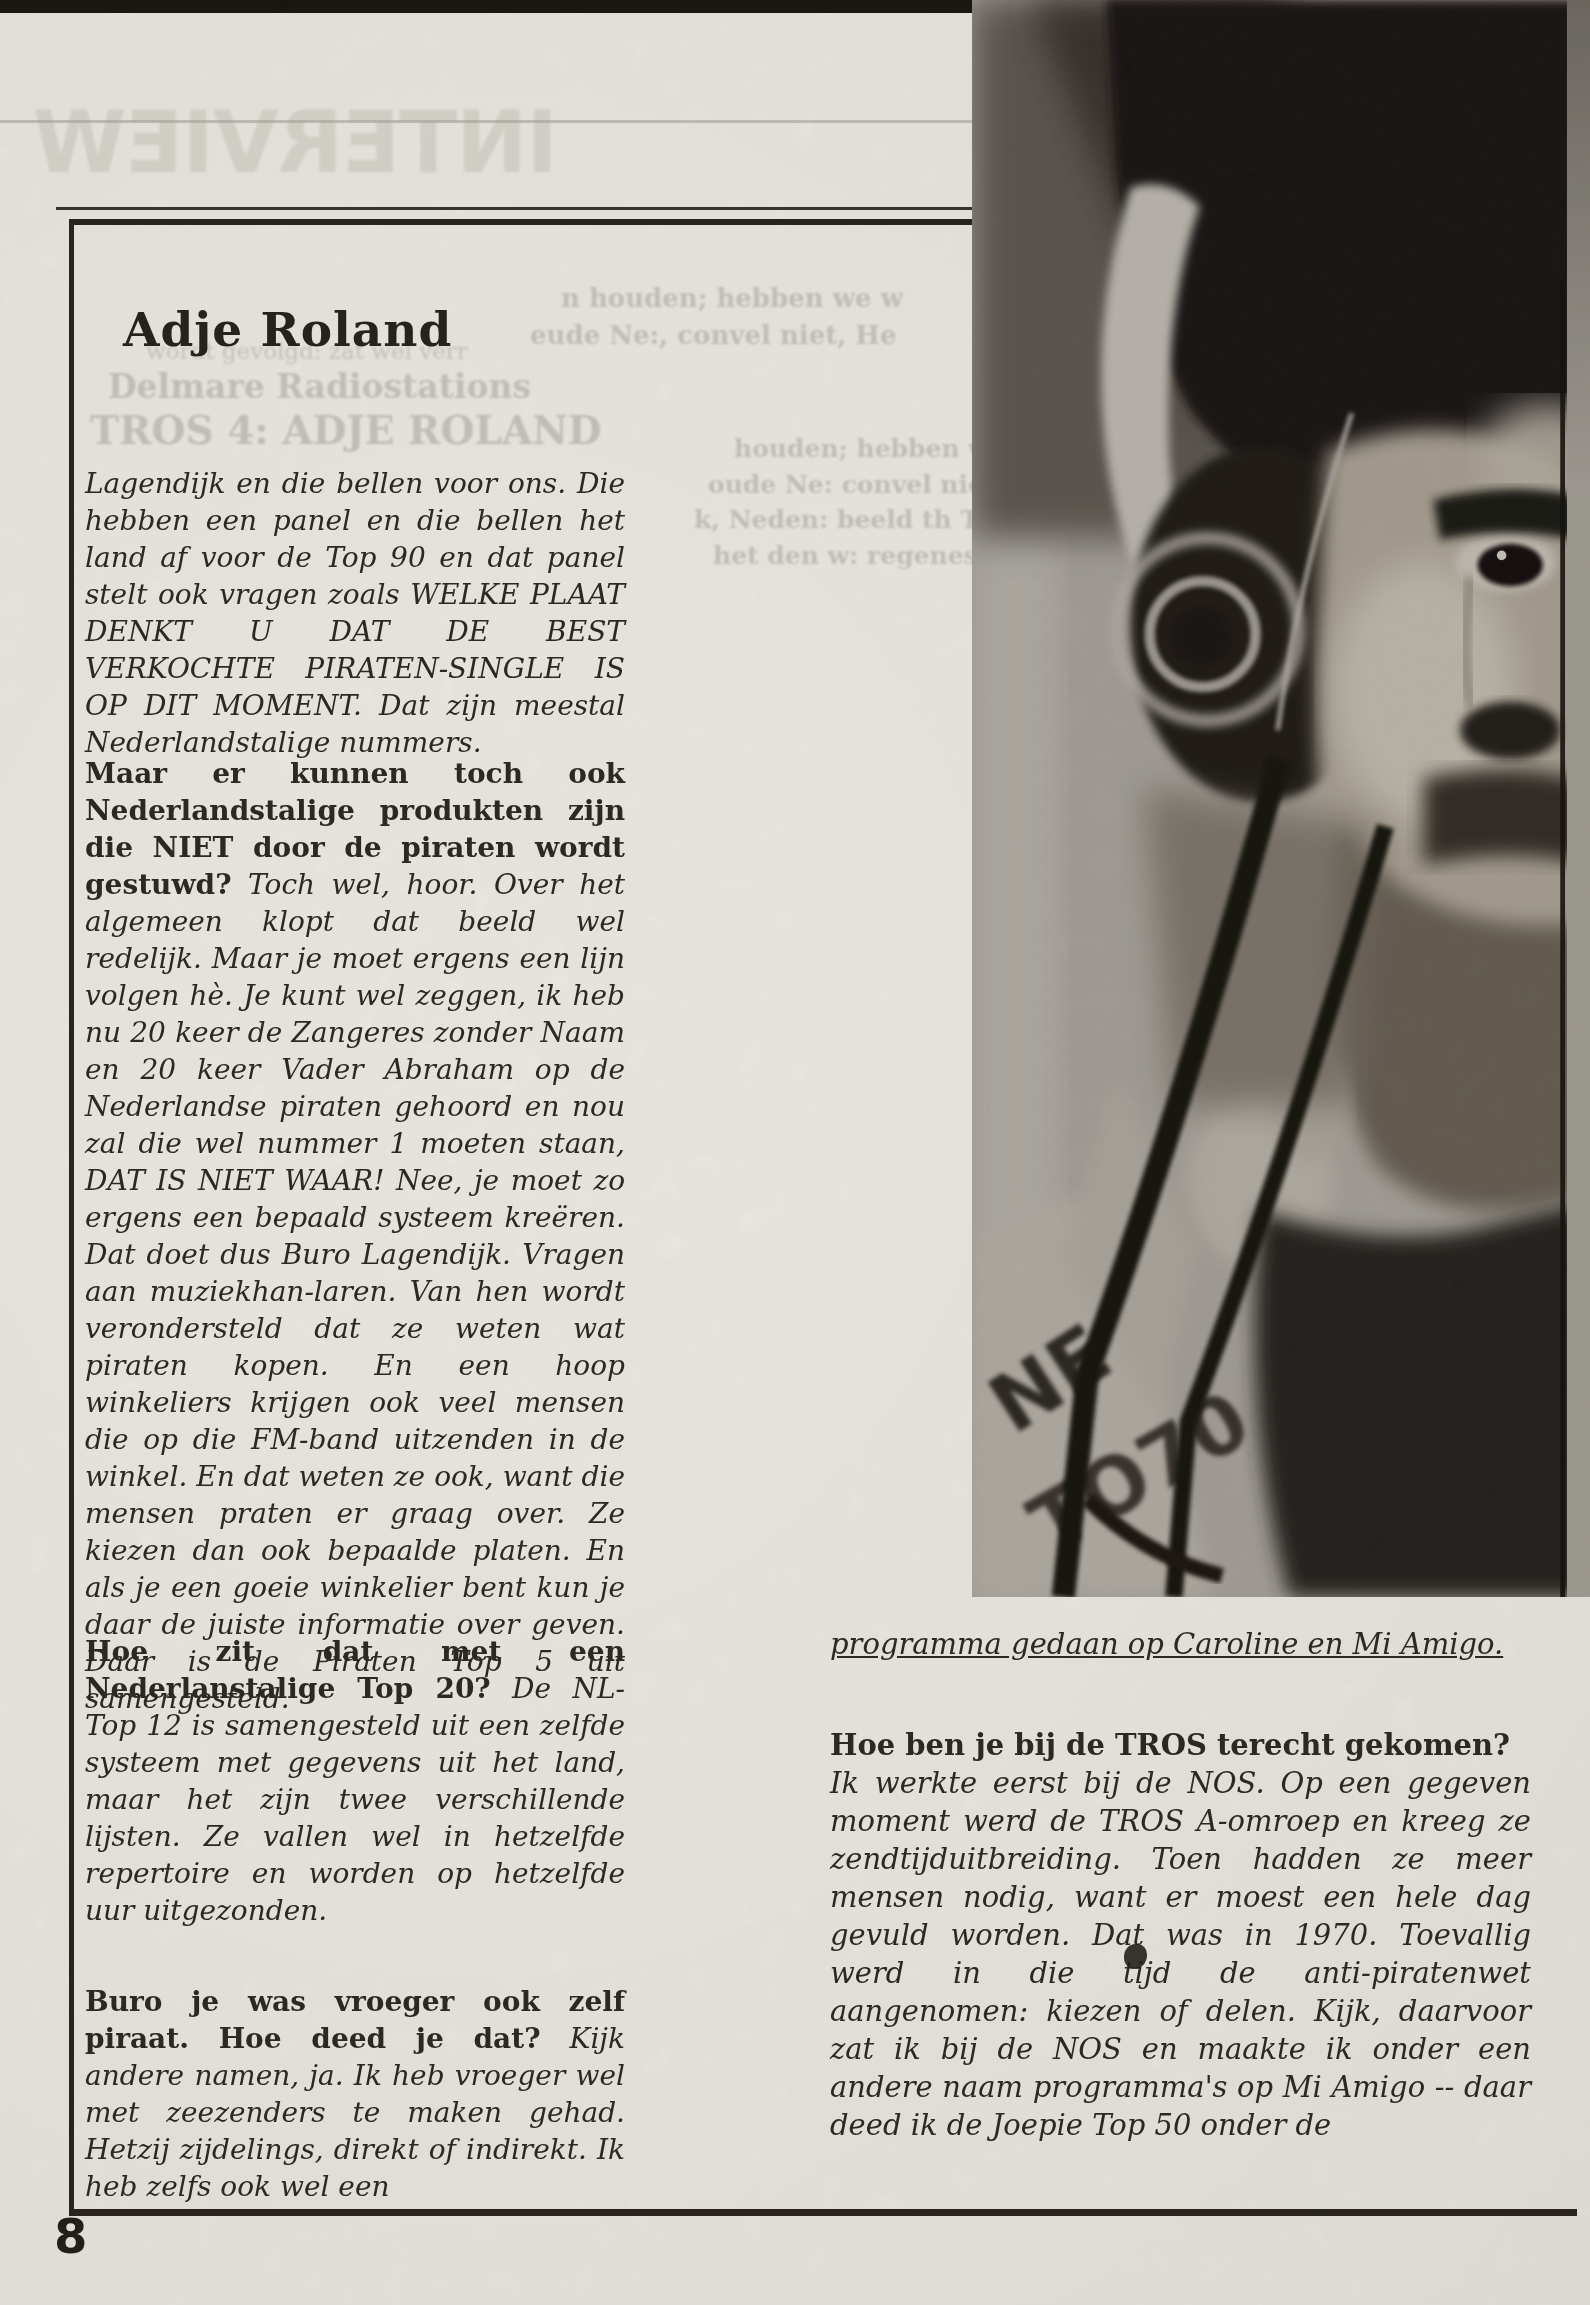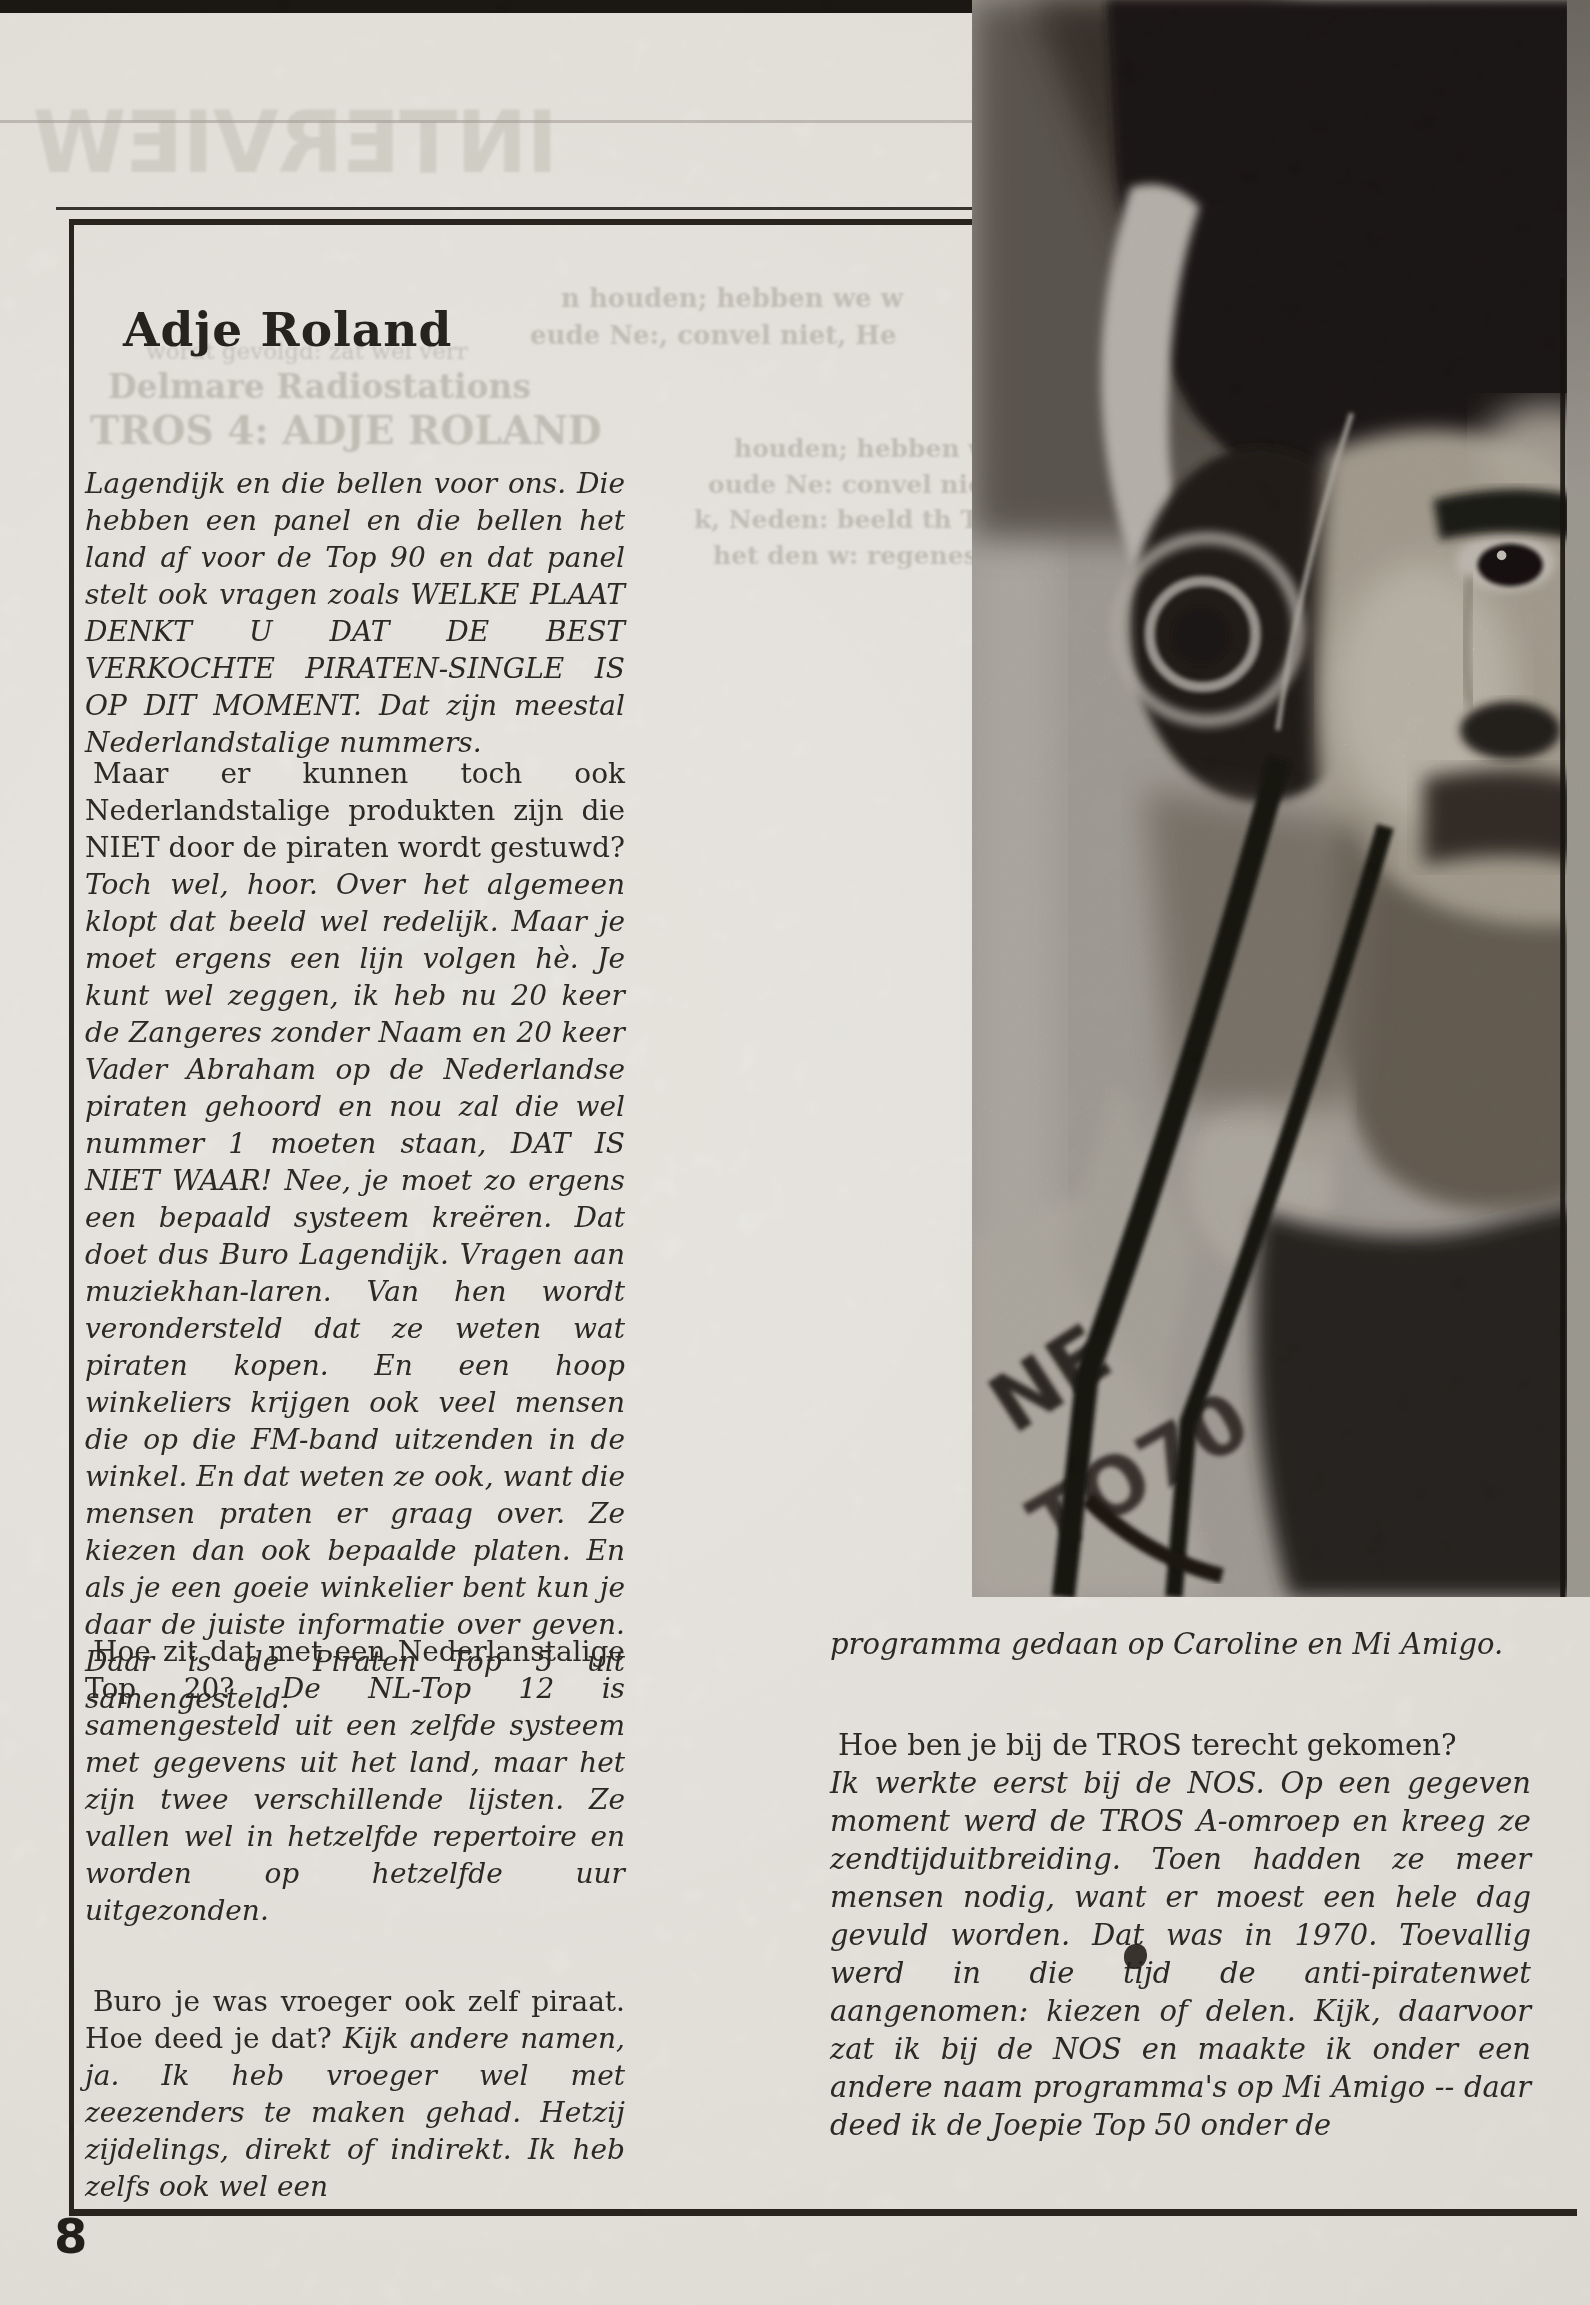--- a/index.html
+++ b/index.html
@@ -23,24 +23,24 @@
   .b-left{position:absolute;left:69px;top:219px;width:4.8px;height:1996px;background:#242019;}
   .b-bottom{position:absolute;left:69px;top:2209px;width:1508px;height:6.7px;background:#242019;}
   .title{position:absolute;left:123px;top:271px;font-size:47px;font-weight:bold;letter-spacing:1px;color:#211e1a;}
   p.col{position:absolute;margin:0;text-align:justify;}
   .colL{left:85px;width:540px;font-size:28px;line-height:37px;}
   .colR{left:830px;width:701px;font-size:29px;line-height:38px;}
   .p-intro{top:465px;}
   .p-qa1{top:755px;}
   .p-qa2{top:1633px;}
   .p-qa3{top:1983px;}
-  .p-cont{top:1625px;}
+  .p-cont{top:1625px;text-decoration:underline;}
   .p-qa4{top:1726px;}
   .it{font-style:italic;}
-  .q{font-weight:normal;font-style:normal;margin-left:8px;}
+  .q{font-weight:bold;font-style:normal;}
   .q-block{display:block;}
   .pagenum{position:absolute;left:54px;top:2208px;font-size:48px;font-weight:bold;font-family:"DejaVu Sans",sans-serif;color:#1d1a16;}
   .ink-blot{position:absolute;left:1124px;top:1944px;width:23px;height:25px;background:#201b15;border-radius:55% 45% 60% 50%;opacity:.9;}
   .photo{position:absolute;left:972px;top:0;width:619px;height:1597px;}
   .paper-noise{position:absolute;left:0;top:0;width:1591px;height:2306px;opacity:.06;pointer-events:none;}
 </style>
 </head>
 <body>
 
 <div class="page">

